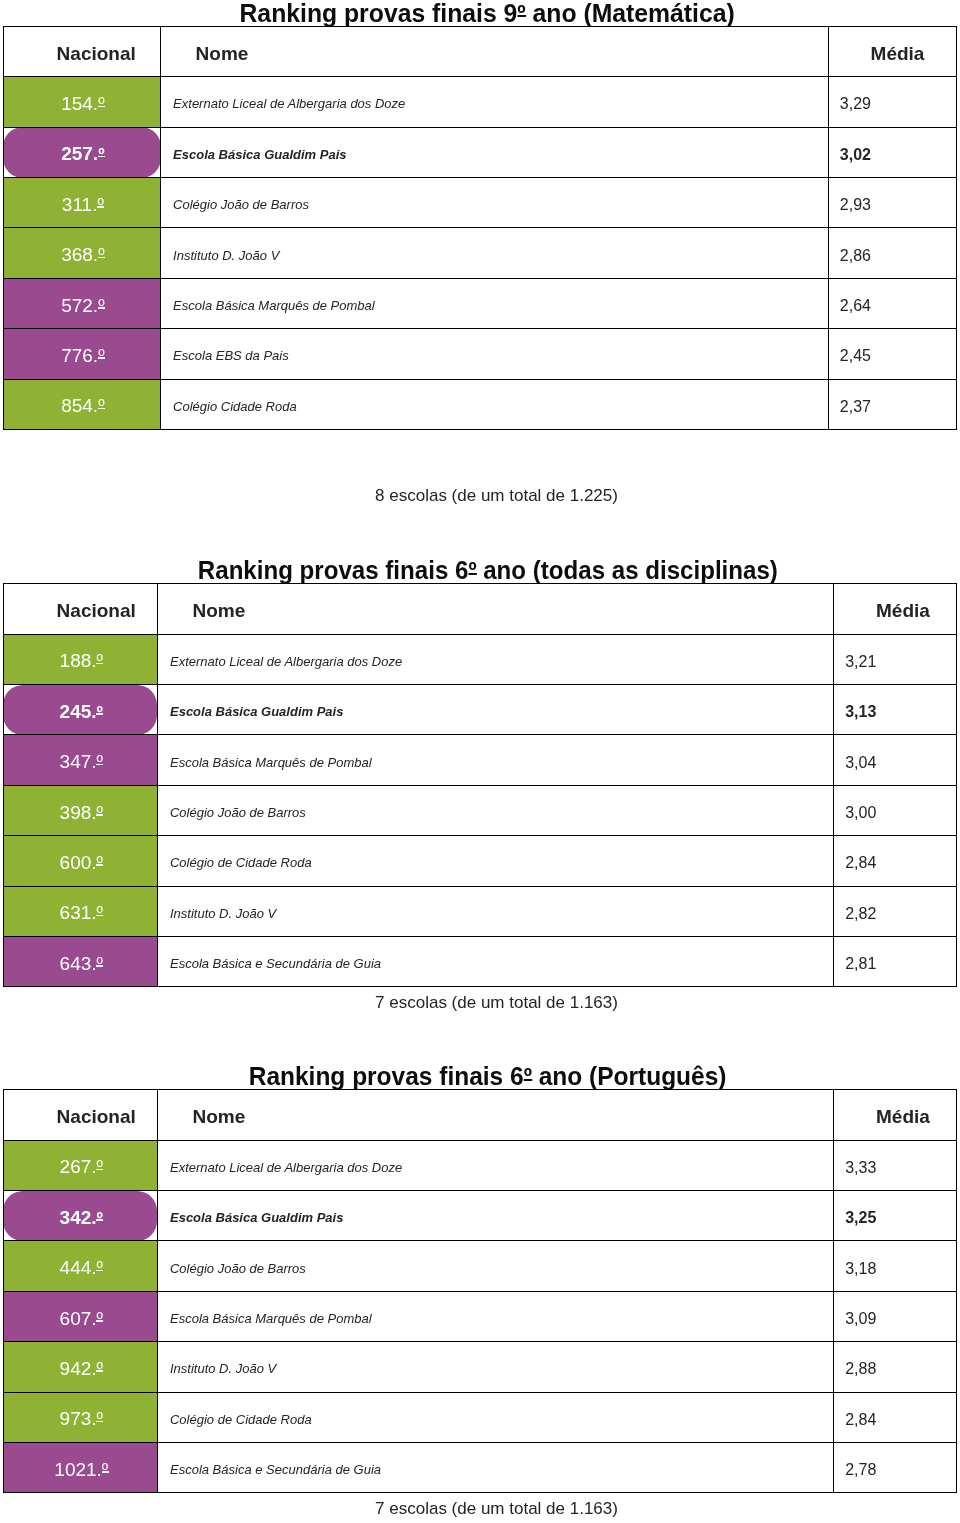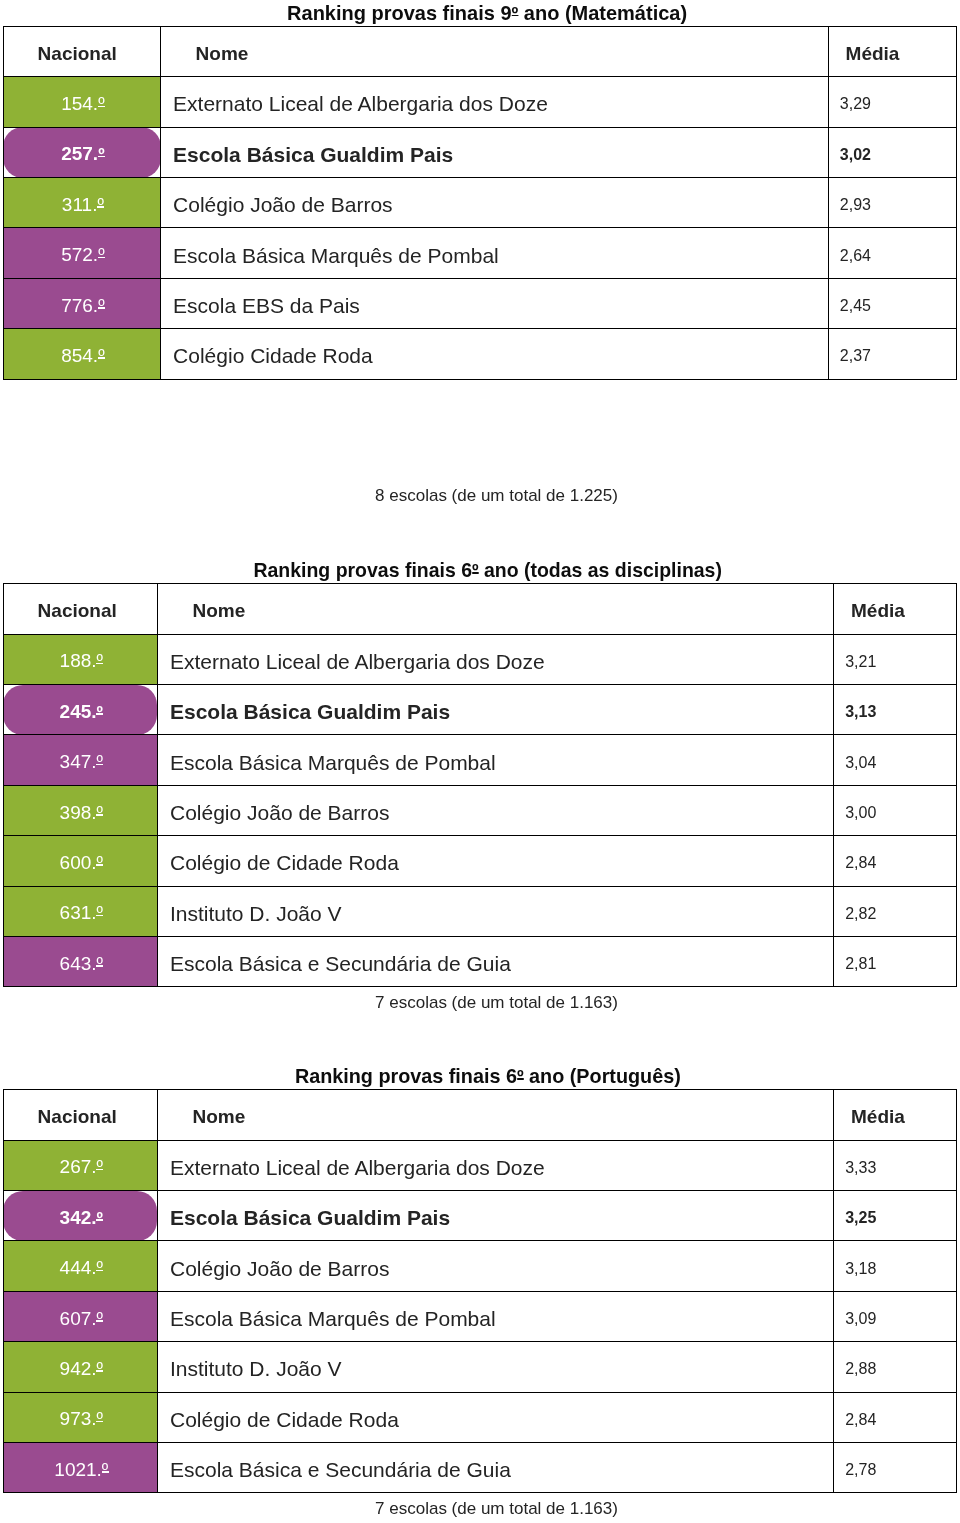--- a/index.html
+++ b/index.html
@@ -13,21 +13,21 @@
   }
   .page { position: relative; width:960px; height:1523px; overflow:hidden; }
   .section { position: absolute; left: 0; width: 960px; }
   #sec0 { top: 0px; }
   #sec1 { top: 557.4px; }
   #sec2 { top: 1063.4px; }
 
   .sec-title {
     position: absolute; left: 0; top: 3.0px; width: 960px; box-sizing: border-box;
     font-weight: bold;
-    font-size: 21px;
+    font-size: 26px;
     text-align: center;
     color: #0D0D0D;
     line-height: 20px;
     padding-left: 15px;
     white-space: nowrap;
   }
   .sec-title > span { display: inline-block; transform-origin: center; }
   #sec0 .sec-title > span { transform: scaleX(0.952); }
   #sec1 .sec-title > span { transform: scaleX(0.927); }
   #sec2 .sec-title > span { transform: scaleX(0.942); }
@@ -41,32 +41,32 @@
   table.rank td, table.rank th { border: 1.4px solid #000; vertical-align: middle; }
   table.rank th.hd {
     height: 50.4px; box-sizing: border-box;
     font-size: 19px; font-weight: bold;
     text-align: left;
     background: #fff;
     color: #242424;
     padding: 4px 0 0 0;
     line-height: 25px;
   }
-  table.rank th.h-rank { padding-left: 34px; margin-left: 28px; }
+  table.rank th.h-rank { padding-left: 53px; margin-left: 28px; }
   table.rank th.h-name { padding-left: 34.5px; }
-  table.rank th.h-avg  { padding-left: 17px; }
+  table.rank th.h-avg  { padding-left: 42px; }
   table.rank td.rank {
     height: 50.4px; box-sizing: border-box;
     text-align: center; padding: 4px 0 0 2px; line-height: 25px;
     font-size: 19px; color: #FFFFFF;
     white-space: nowrap;
   }
   table.rank td.rank.green { background: #8FB235; }
   table.rank td.rank.purple { background: #9A4B90; }
-  table.rank td.name { padding: 4px 0 0 12px; font-size: 21px; line-height: 25px; box-sizing: border-box; height:50.4px; }
+  table.rank td.name { padding: 4px 0 0 12px; font-size: 13px; line-height: 25px; box-sizing: border-box; height:50.4px;font-style:italic; }
   table.rank td.avg { padding: 4px 0 0 11.2px; font-size: 16px; line-height: 25px; box-sizing: border-box; height:50.4px; }
   .bold { font-weight: bold; border-radius: 20px; }
   .ord { position: relative; font-size: 0.92em; }
   .ord::after {
     content: ""; position: absolute; left: -0.01em; right: -0.02em; bottom: 0.40em;
     height: 0.085em; background: currentColor;
   }
   .footnote {
     position: absolute; left:0; width: 960px; box-sizing: border-box;
     text-align: center; font-size: 17px; line-height: 18px; padding-left: 15px;
@@ -103,20 +103,25 @@
           <td class="rank purple bold">257.<span class="ord">º</span></td>
           <td class="name bold">Escola Básica Gualdim Pais</td>
           <td class="avg bold">3,02</td>
         </tr>
         <tr>
           <td class="rank green">311.<span class="ord">º</span></td>
           <td class="name">Colégio João de Barros</td>
           <td class="avg">2,93</td>
         </tr>
         <tr>
+          <td class="rank green">368.<span class="ord">º</span></td>
+          <td class="name">Instituto D. João V</td>
+          <td class="avg">2,86</td>
+        </tr>
+        <tr>
           <td class="rank purple">572.<span class="ord">º</span></td>
           <td class="name">Escola Básica Marquês de Pombal</td>
           <td class="avg">2,64</td>
         </tr>
         <tr>
           <td class="rank purple">776.<span class="ord">º</span></td>
           <td class="name">Escola EBS da Pais</td>
           <td class="avg">2,45</td>
         </tr>
         <tr>

